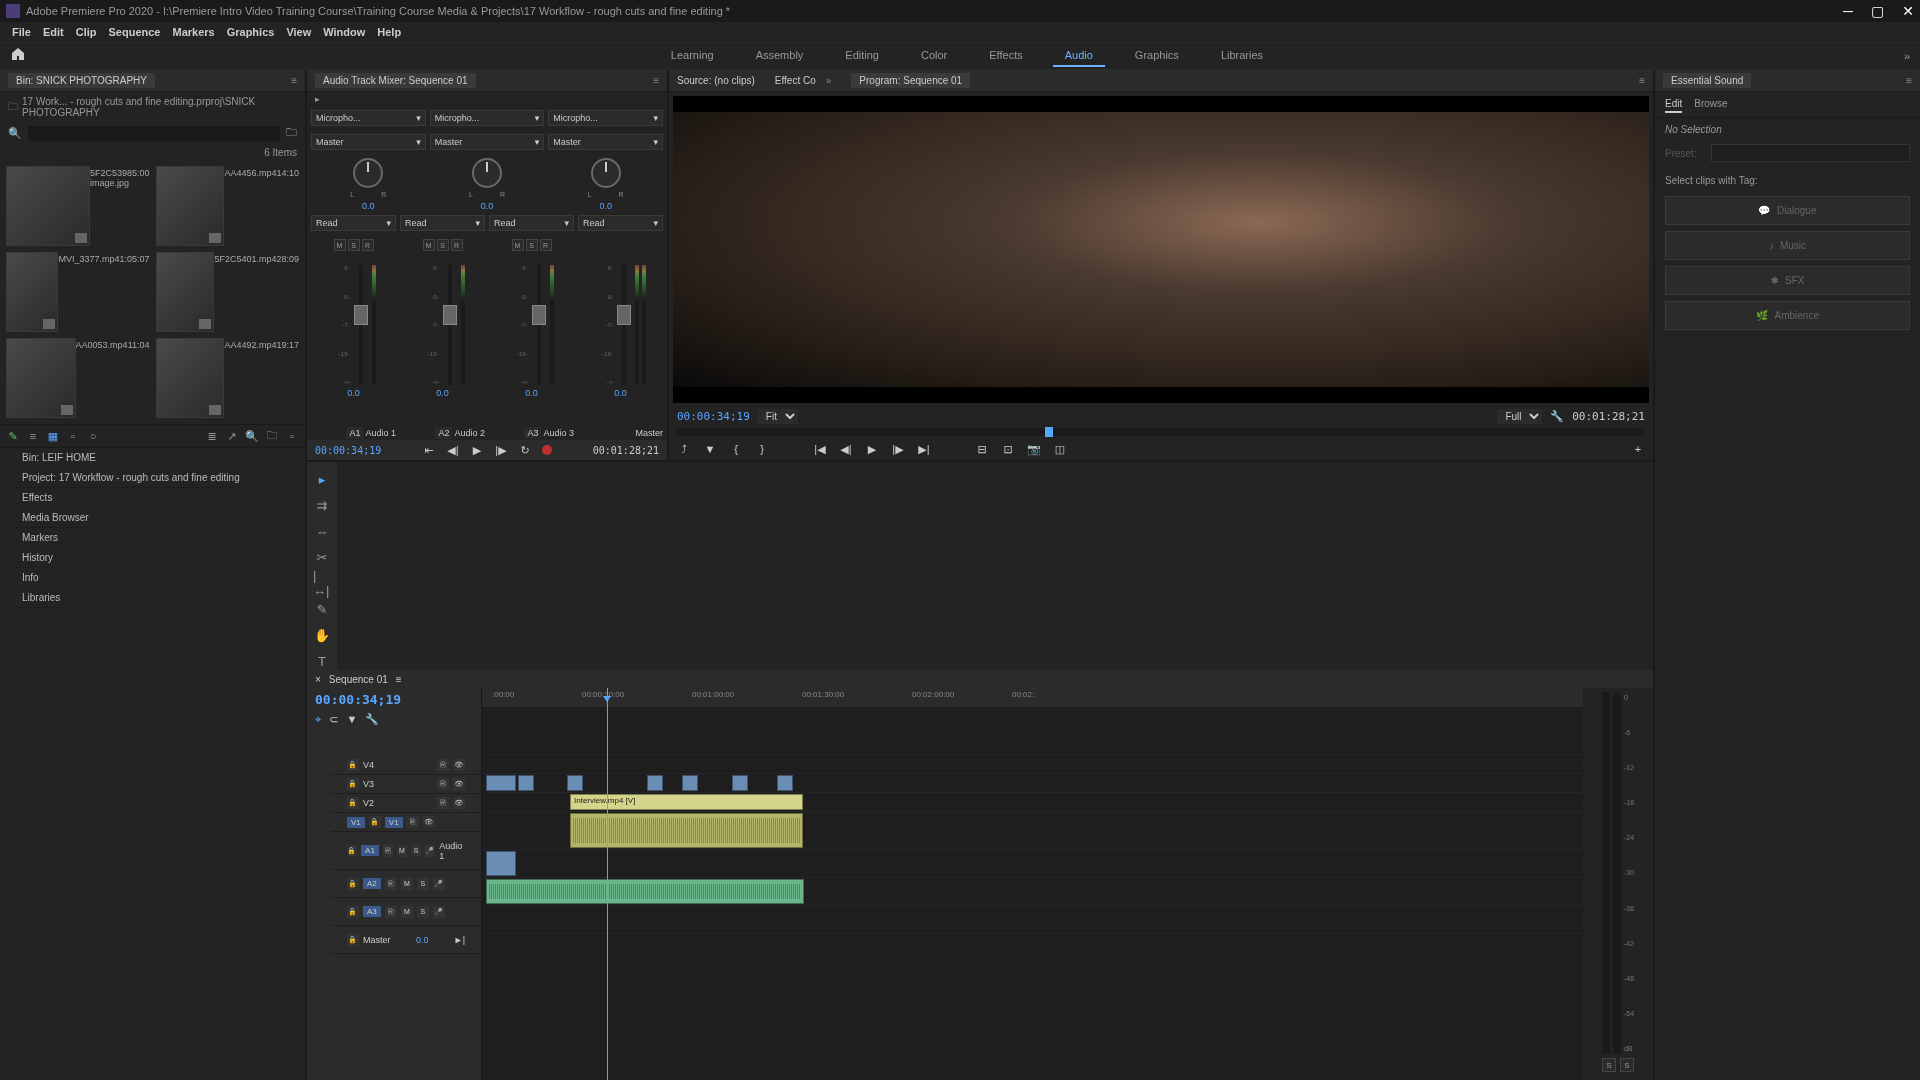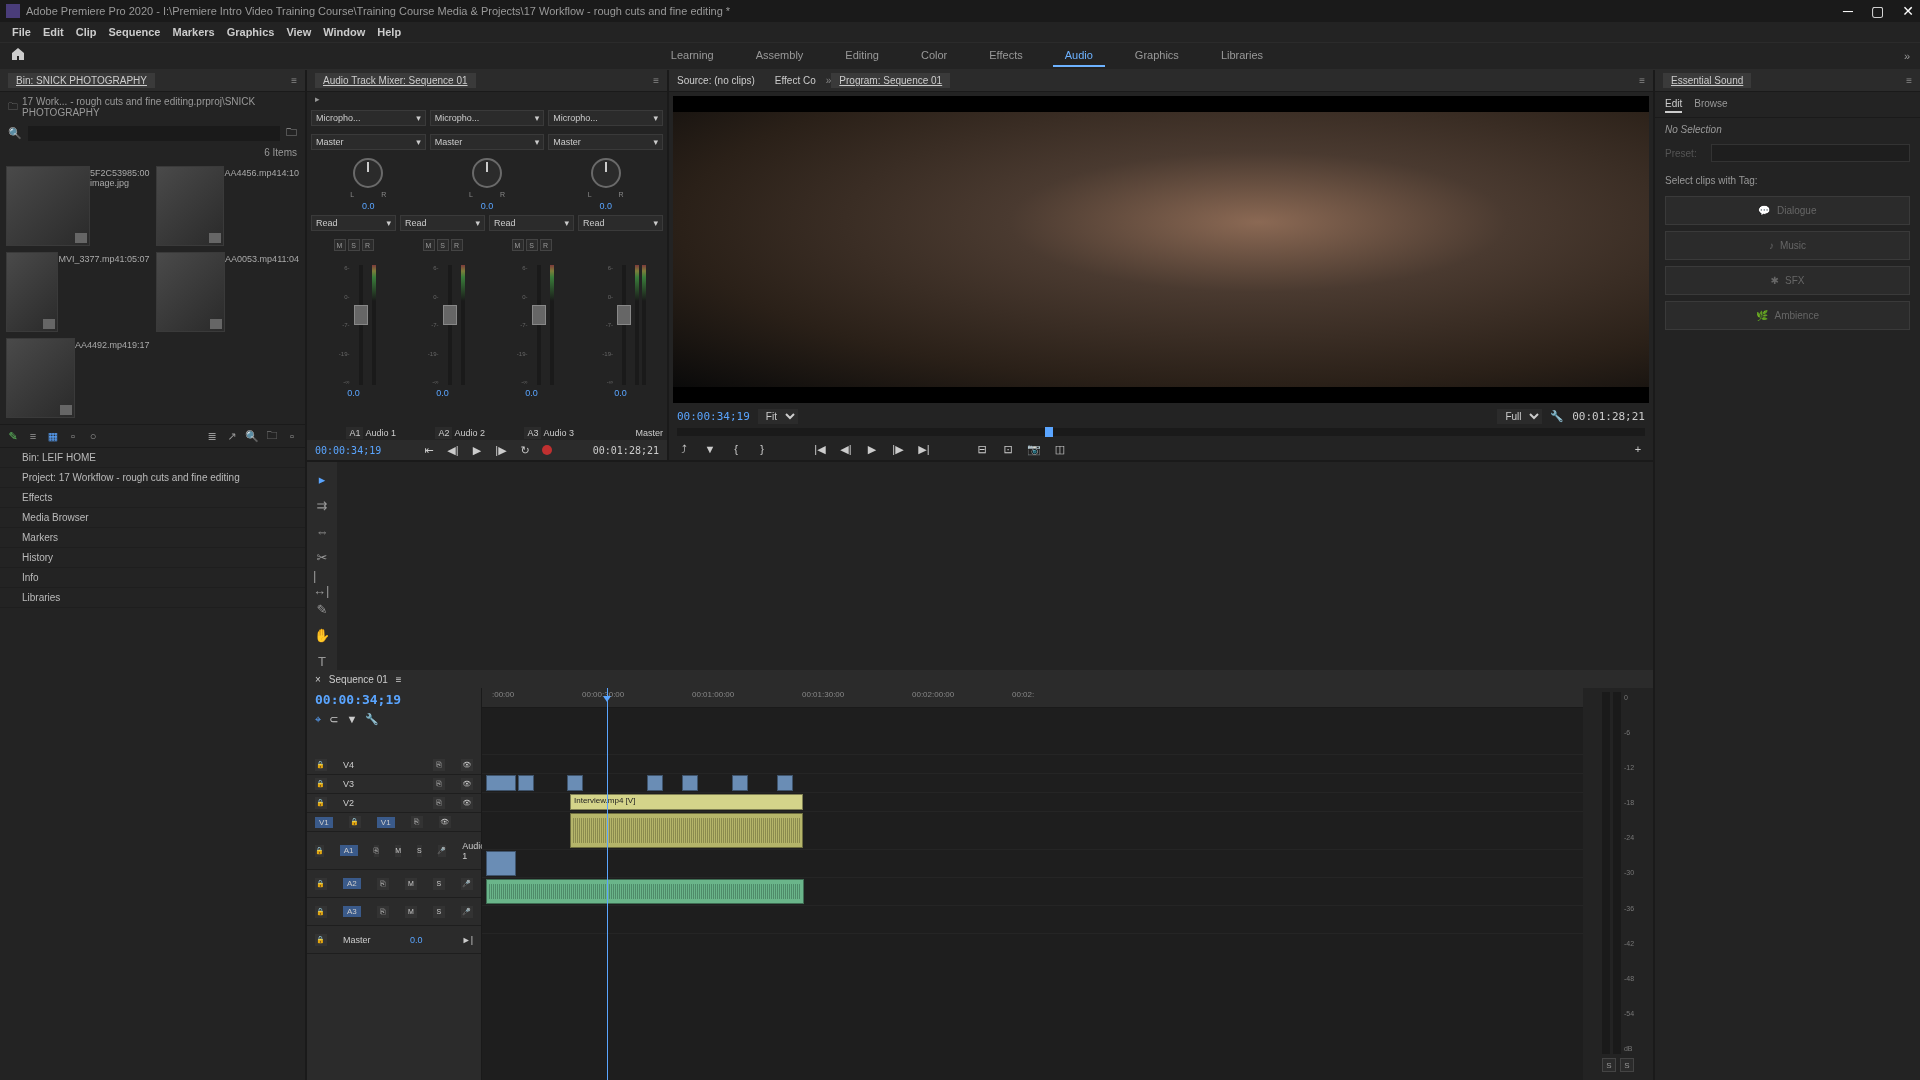--- a/index.html
+++ b/index.html
@@ -21,21 +21,21 @@
     .workspace-tabs { display: flex; margin: 0 auto; gap: 18px; }
     .workspace-tab { padding: 4px 12px; color: #999; cursor: pointer; }
     .workspace-tab.active { color: #6db2ff; border-bottom: 2px solid #6db2ff; }
     
     
     .main-grid { display: grid; grid-template-columns: 305px 360px 1fr 265px; grid-template-rows: 390px 1fr; height: calc(1080px - 70px); gap: 2px; background: #1a1a1a; }
     
     
     .panel { background: #232323; display: flex; flex-direction: column; overflow: hidden; }
     .panel-header { background: #2b2b2b; height: 22px; display: flex; align-items: center; padding: 0 8px; font-size: 10px; color: #ccc; border-bottom: 1px solid #1a1a1a; }
-    .panel-header .tab { padding: 2px 8px; text-decoration: underline; }
+    .panel-header .tab { padding: 2px 8px; }
     .panel-header .tab.active { background: #3a3a3a; }
     .panel-header .menu-icon { margin-left: auto; color: #888; cursor: pointer; }
     
     
     .project-panel { grid-column: 1; grid-row: 1 / 3; }
     .breadcrumb { padding: 4px 8px; font-size: 10px; color: #999; display: flex; align-items: center; gap: 4px; }
     .breadcrumb .folder-icon { color: #999; }
     .search-row { display: flex; align-items: center; padding: 2px 8px; gap: 6px; }
     .search-input { flex: 1; background: #1a1a1a; border: none; color: #ccc; padding: 2px 4px; font-size: 10px; }
     .item-count { font-size: 10px; color: #999; padding: 2px 8px; }
@@ -110,21 +110,21 @@
     .timeline-source-row .tc { font-family: monospace; }
     .record-btn { width: 10px; height: 10px; background: #c03030; border-radius: 50%; }
     
     .timeline-main { flex: 1; display: flex; flex-direction: column; }
     .timeline-header-row { display: flex; align-items: center; padding: 2px 8px; gap: 8px; font-size: 10px; background: #2b2b2b; height: 18px; }
     .timeline-body { flex: 1; display: flex; }
     .track-headers { width: 175px; background: #2b2b2b; border-right: 1px solid #1a1a1a; }
     .timeline-tc-row { padding: 4px 8px; }
     .timeline-tc { color: #5aa5ff; font-size: 13px; font-family: monospace; font-weight: bold; }
     .timeline-icons-row { display: flex; gap: 8px; padding: 2px 8px; }
-    .track-header { display: flex; align-items: center; padding: 2px 8px; gap: 16px; font-size: 9px; color: #ccc; height: 19px; border-bottom: 1px solid #1e1e1e; }
+    .track-header { display: flex; align-items: center; padding: 2px 16px; gap: 4px; font-size: 9px; color: #ccc; height: 19px; border-bottom: 1px solid #1e1e1e; margin-left: 24px; }
     .track-header.tall { height: 28px; }
     .track-header.medium { height: 38px; }
     .track-badge { background: #3a3a3a; padding: 1px 4px; font-size: 8px; }
     .track-badge.blue { background: #3a5a8a; }
     .track-btn { width: 12px; height: 12px; background: #333; display: flex; align-items: center; justify-content: center; font-size: 7px; }
     .track-name { margin-right: auto; }
     
     .track-area { flex: 1; position: relative; background: #1e1e1e; overflow: hidden; }
     .time-ruler { height: 20px; background: #2b2b2b; display: flex; position: relative; border-bottom: 1px solid #1a1a1a; }
     .ruler-mark { position: absolute; font-size: 8px; color: #888; top: 2px; }
@@ -233,20 +233,27 @@
       <div class="media-item">
         <div class="media-thumb"></div>
         <div class="media-meta">
             <span>MVI_3377.mp4</span>
             <span>1:05:07</span>
           </div>
       </div>
       <div class="media-item">
         <div class="media-thumb"></div>
         <div class="media-meta">
+            <span>5F2C5401.mp4</span>
+            <span>28:09</span>
+          </div>
+      </div>
+      <div class="media-item">
+        <div class="media-thumb"></div>
+        <div class="media-meta">
             <span>AA0053.mp4</span>
             <span>11:04</span>
           </div>
       </div>
       <div class="media-item">
         <div class="media-thumb"></div>
         <div class="media-meta">
             <span>AA4492.mp4</span>
             <span>19:17</span>
           </div>
@@ -466,21 +473,21 @@
       <span style="flex:1"></span>
       <span class="tc">00:01:28;21</span>
     </div>
   </div>
 
   <div class="panel program-panel">
     <div class="panel-header">
       <span style="margin-right:20px;">Source: (no clips)</span>
       <span>Effect Co</span>
       <span style="margin-left:10px; color:#888;">»</span>
-      <span style="" class="tab active">Program: Sequence 01</span>
+      <span style="margin-left:20px;" class="tab active">Program: Sequence 01</span>
       <span class="menu-icon">≡</span>
     </div>
     <div class="program-viewer">
       <div class="program-image"></div>
     </div>
     <div class="program-controls">
       <span class="tc-blue">00:00:34;19</span>
       <select class="fit-select"><option>Fit</option></select>
       <span style="flex:1"></span>
       <select class="fit-select"><option>Full</option></select>

